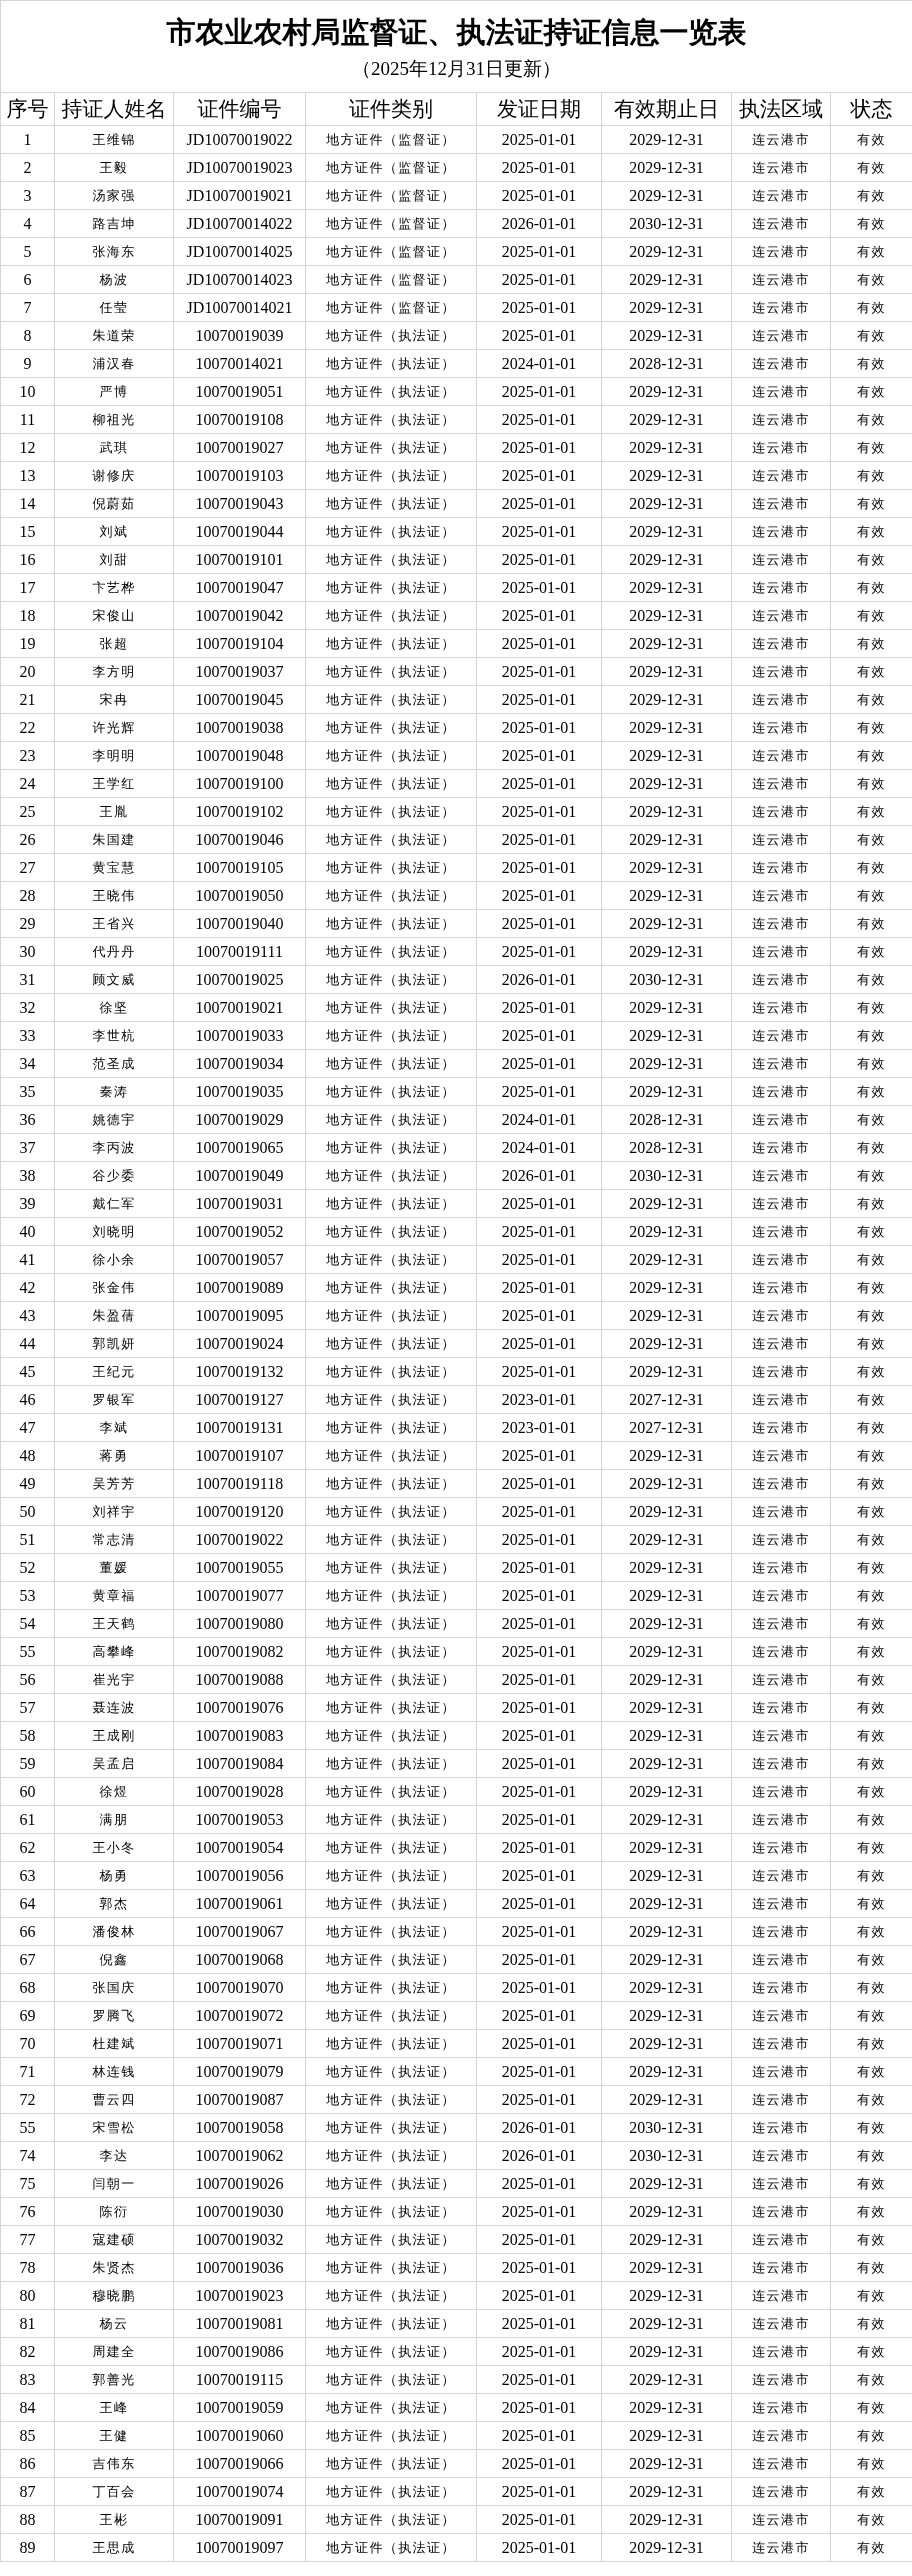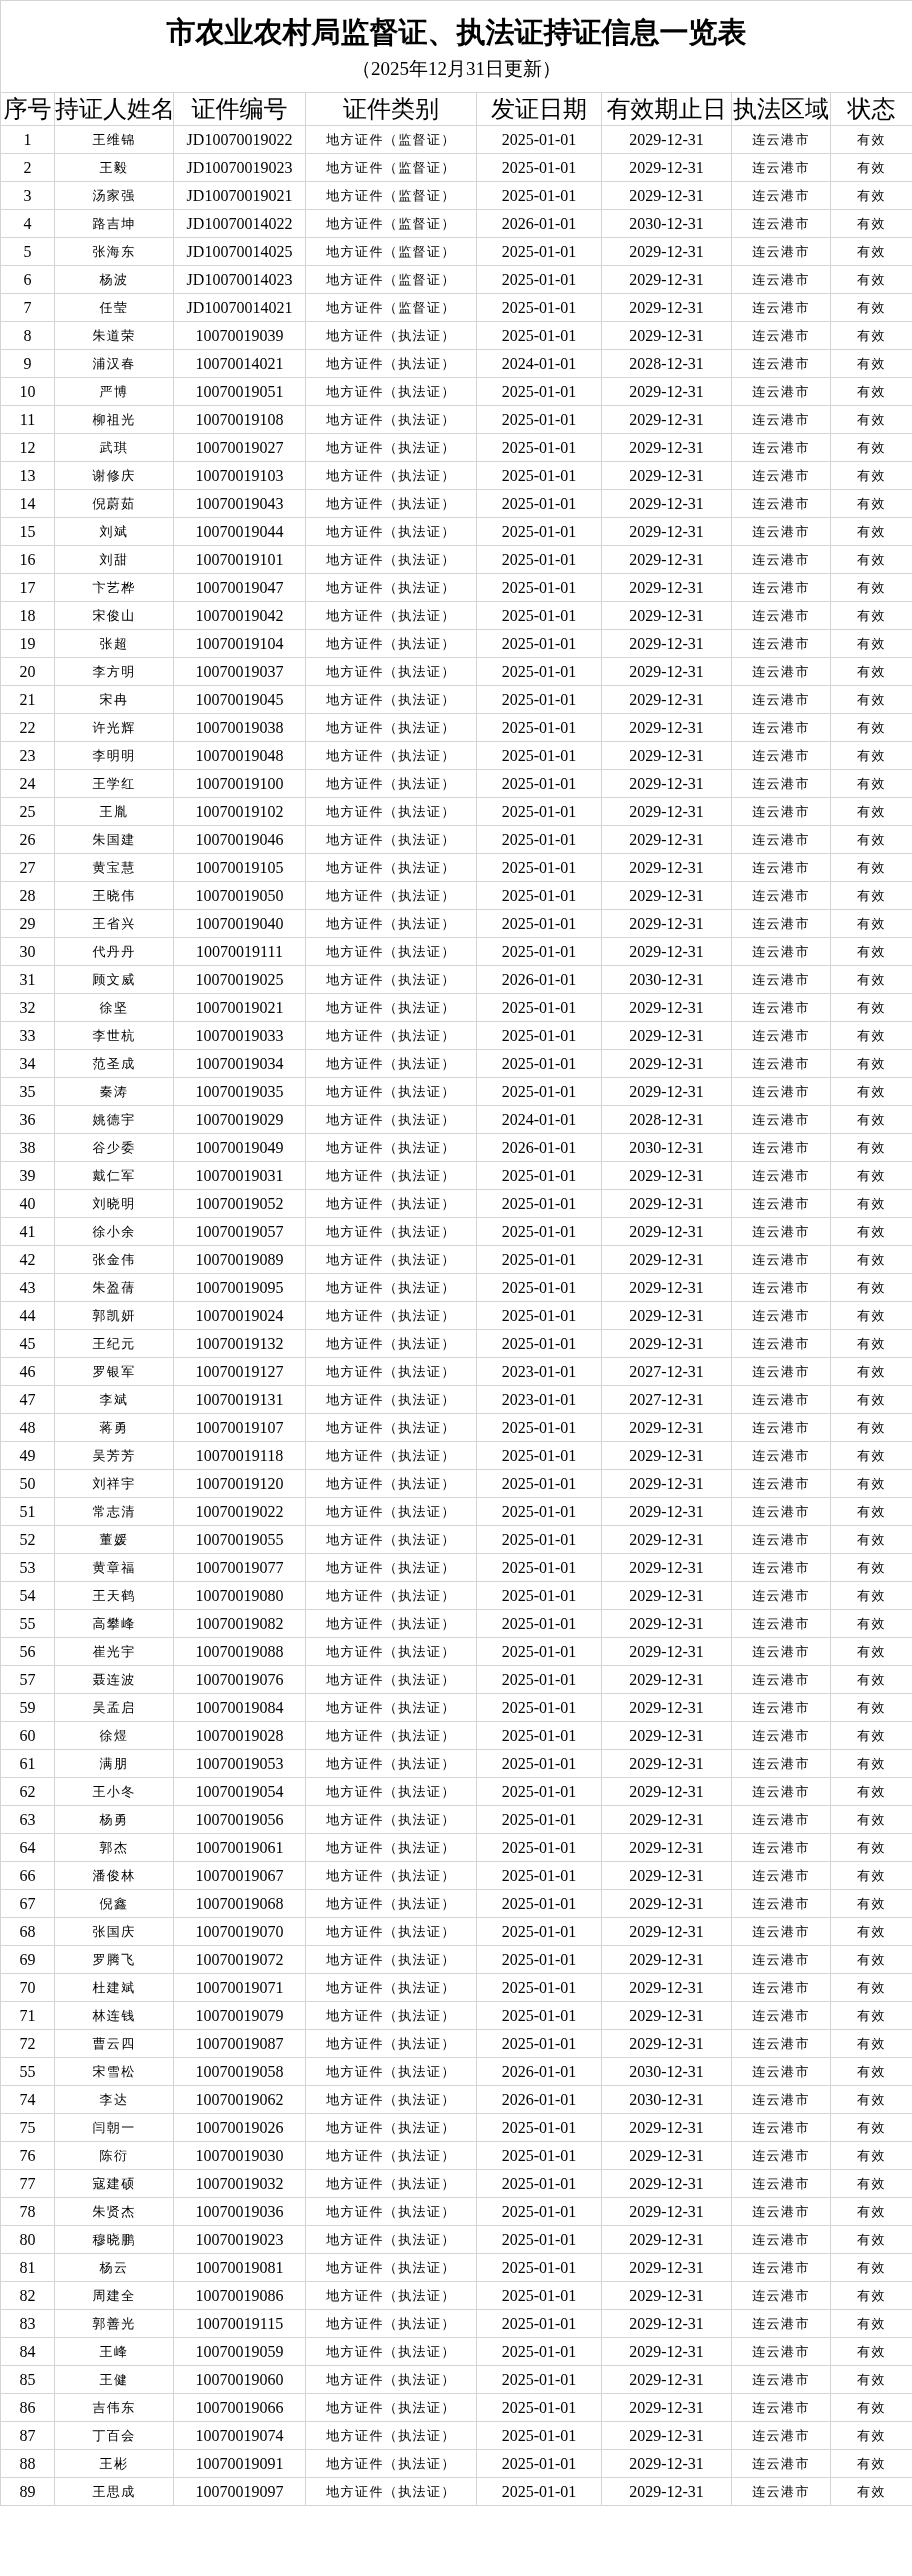--- a/index.html
+++ b/index.html
@@ -2,21 +2,21 @@
 <html style="font-size:11px"><head>
 <meta charset="utf-8">
 <style>
   html, body { margin: 0; padding: 0; background: #ffffff; }
   body { width: 912px; font-family: "Liberation Serif", "DejaVu Serif", serif; color: #000; }
   .sheet { width: 912px; border-collapse: collapse; table-layout: fixed; }
   .sheet td, .sheet th { border: 0.7px solid #d4d4d4; padding: 0; text-align: center; vertical-align: middle; overflow: hidden; white-space: nowrap; }
   .title-cell { height: 91px; }
   .title { font-size: 29px; font-weight: bold; line-height: 33px; letter-spacing: 0px; margin-top: 4.1px; }
   .subtitle { font-size: 19px; line-height: 25px; margin-top: 6.9px; }
-  .head th { height: 32px; font-size: 24px; font-weight: normal; font-family: "DejaVu Sans", "Liberation Sans", sans-serif; margin-left: 40px; }
+  .head th { height: 32px; font-size: 21px; font-weight: normal; font-family: "DejaVu Sans", "Liberation Sans", sans-serif; margin-left: 40px; }
   .row td { height: 27px; font-size: 15px; }
   .c-cn { font-family: "DejaVu Sans", "Liberation Sans", sans-serif; font-size: 13px !important; letter-spacing: 1.4px; }
   .c-num { font-family: "Liberation Serif", serif; font-size: 16px !important; }
 </style>
 </head>
 <body>
 
 <table class="sheet">
   <colgroup>
     <col style="width:54px">
@@ -399,20 +399,30 @@
         <td class="c-num">36</td>
         <td class="c-cn">姚德宇</td>
         <td class="c-num">10070019029</td>
         <td class="c-cn">地方证件（执法证）</td>
         <td class="c-num">2024-01-01</td>
         <td class="c-num">2028-12-31</td>
         <td class="c-cn">连云港市</td>
         <td class="c-cn">有效</td>
       </tr>
       <tr class="row">
+        <td class="c-num">37</td>
+        <td class="c-cn">李丙波</td>
+        <td class="c-num">10070019065</td>
+        <td class="c-cn">地方证件（执法证）</td>
+        <td class="c-num">2024-01-01</td>
+        <td class="c-num">2028-12-31</td>
+        <td class="c-cn">连云港市</td>
+        <td class="c-cn">有效</td>
+      </tr>
+      <tr class="row">
         <td class="c-num">38</td>
         <td class="c-cn">谷少委</td>
         <td class="c-num">10070019049</td>
         <td class="c-cn">地方证件（执法证）</td>
         <td class="c-num">2026-01-01</td>
         <td class="c-num">2030-12-31</td>
         <td class="c-cn">连云港市</td>
         <td class="c-cn">有效</td>
       </tr>
       <tr class="row">
@@ -592,20 +602,30 @@
         <td class="c-cn">地方证件（执法证）</td>
         <td class="c-num">2025-01-01</td>
         <td class="c-num">2029-12-31</td>
         <td class="c-cn">连云港市</td>
         <td class="c-cn">有效</td>
       </tr>
       <tr class="row">
         <td class="c-num">57</td>
         <td class="c-cn">聂连波</td>
         <td class="c-num">10070019076</td>
+        <td class="c-cn">地方证件（执法证）</td>
+        <td class="c-num">2025-01-01</td>
+        <td class="c-num">2029-12-31</td>
+        <td class="c-cn">连云港市</td>
+        <td class="c-cn">有效</td>
+      </tr>
+      <tr class="row">
+        <td class="c-num">58</td>
+        <td class="c-cn">王成刚</td>
+        <td class="c-num">10070019083</td>
         <td class="c-cn">地方证件（执法证）</td>
         <td class="c-num">2025-01-01</td>
         <td class="c-num">2029-12-31</td>
         <td class="c-cn">连云港市</td>
         <td class="c-cn">有效</td>
       </tr>
       <tr class="row">
         <td class="c-num">59</td>
         <td class="c-cn">吴孟启</td>
         <td class="c-num">10070019084</td>

